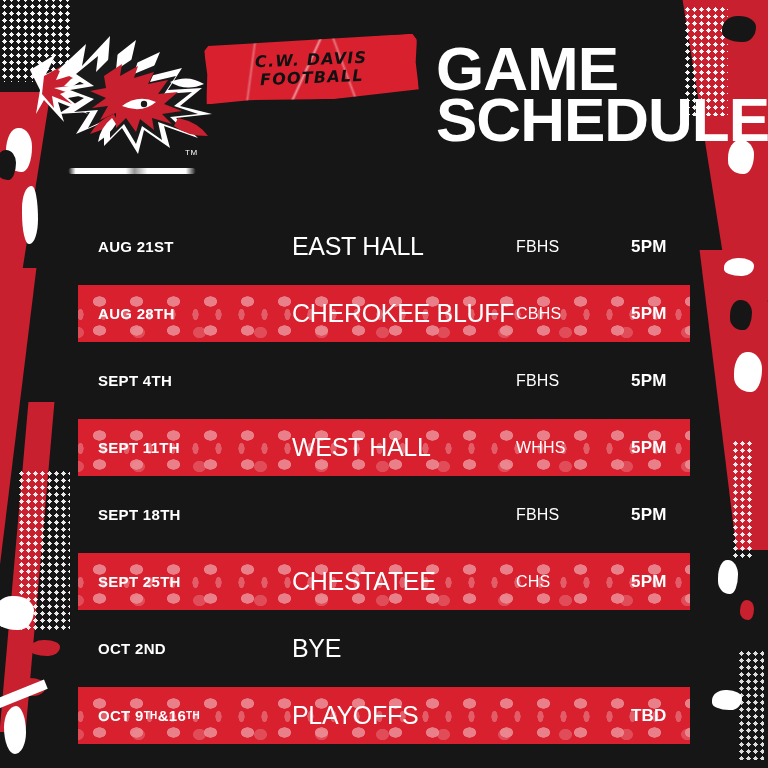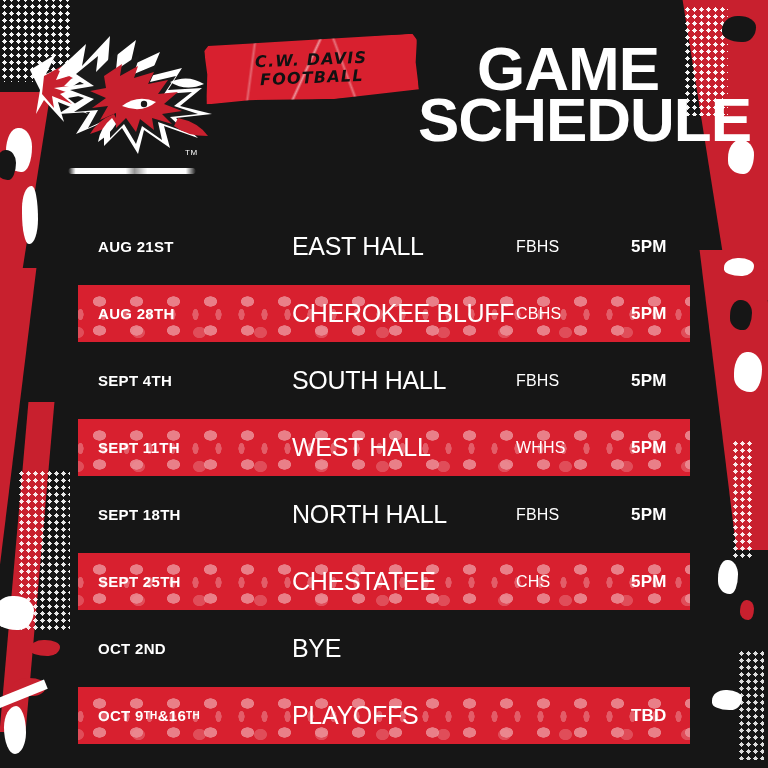--- a/index.html
+++ b/index.html
@@ -40,21 +40,21 @@
   #tape::after{content:"";position:absolute;inset:0;
     background-image:
       linear-gradient(117deg,transparent 47%,rgba(255,255,255,.5) 48%,transparent 49%),
       linear-gradient(72deg,transparent 63%,rgba(255,255,255,.35) 64%,transparent 65%),
       linear-gradient(100deg,transparent 22%,rgba(255,255,255,.3) 23%,transparent 24%);}
   #tape-text{position:absolute;inset:0;display:flex;flex-direction:column;
     align-items:center;justify-content:center;gap:1px;
     font-family:"DejaVu Sans",sans-serif;font-weight:bold;font-style:italic;
     color:#111;font-size:16px;letter-spacing:1.2px;line-height:1.05;z-index:2;}
 
-  #title{position:absolute;left:418px;top:44px;width:300px;text-align:center;z-index:3;}
+  #title{position:absolute;left:436px;top:44px;width:300px;text-align:left;z-index:3;}
   #title .ln{color:#fff;font-weight:bold;letter-spacing:-1px;line-height:.82;}
   #title .ln1{font-size:62px;}
   #title .ln2{font-size:62px;}
 
   
   #rows{position:absolute;left:0;top:213px;width:676px;}
   .row{position:relative;height:67px;}
   .bar{position:absolute;left:78px;top:5px;width:612px;height:57px;background:#D8202F;overflow:hidden;}
   .bar::after{content:"";position:absolute;inset:0;
     background-image:
@@ -159,38 +159,36 @@
         <div class="cells">
           <div class="c c-date">AUG 28TH</div>
           <div class="c c-opp">CHEROKEE BLUFF</div>
           <div class="c c-ven">CBHS</div>
           <div class="c c-time">5PM</div>
         </div>
       </div>
       <div class="row">
         <div class="cells">
           <div class="c c-date">SEPT 4TH</div>
-          <div class="c c-opp">SOUTH HALL</div>
           <div class="c c-ven">FBHS</div>
           <div class="c c-time">5PM</div>
         </div>
       </div>
       <div class="row">
         <div class="bar"></div>
         <div class="cells">
           <div class="c c-date">SEPT 11TH</div>
           <div class="c c-opp">WEST HALL</div>
           <div class="c c-ven">WHHS</div>
           <div class="c c-time">5PM</div>
         </div>
       </div>
       <div class="row">
         <div class="cells">
           <div class="c c-date">SEPT 18TH</div>
-          <div class="c c-opp">NORTH HALL</div>
           <div class="c c-ven">FBHS</div>
           <div class="c c-time">5PM</div>
         </div>
       </div>
       <div class="row">
         <div class="bar"></div>
         <div class="cells">
           <div class="c c-date">SEPT 25TH</div>
           <div class="c c-opp">CHESTATEE</div>
           <div class="c c-ven">CHS</div>

